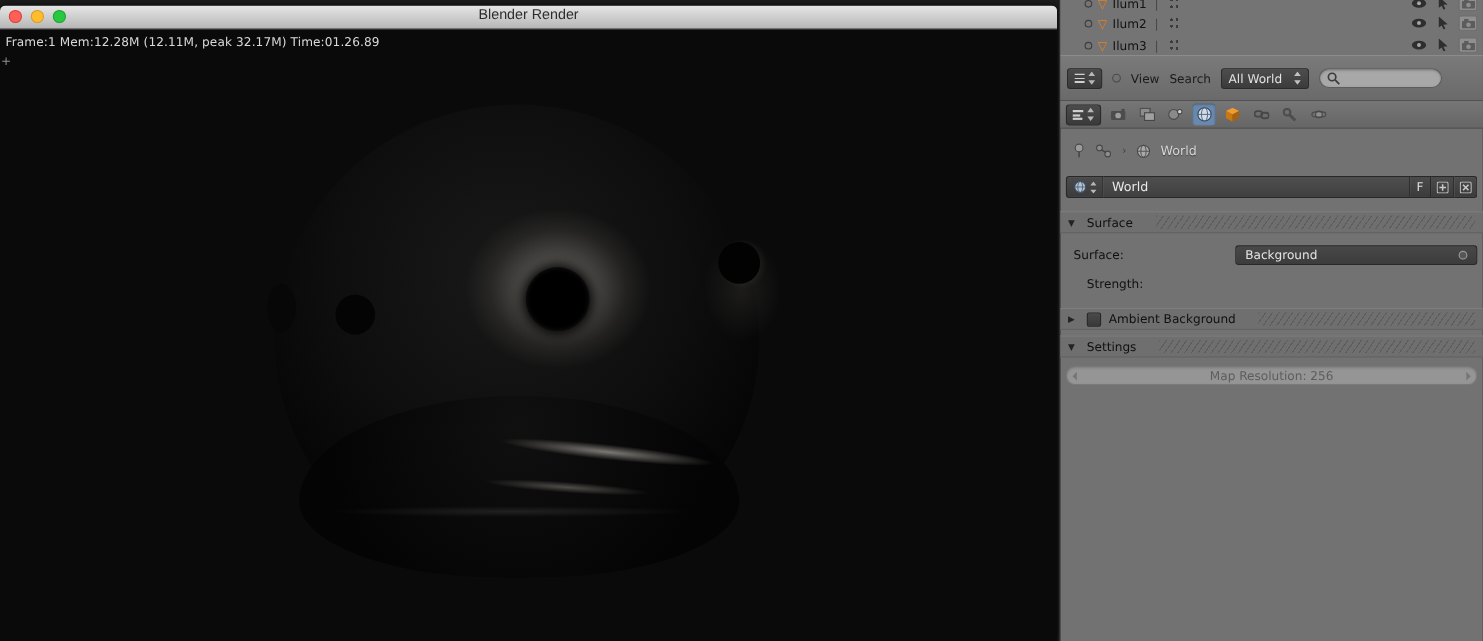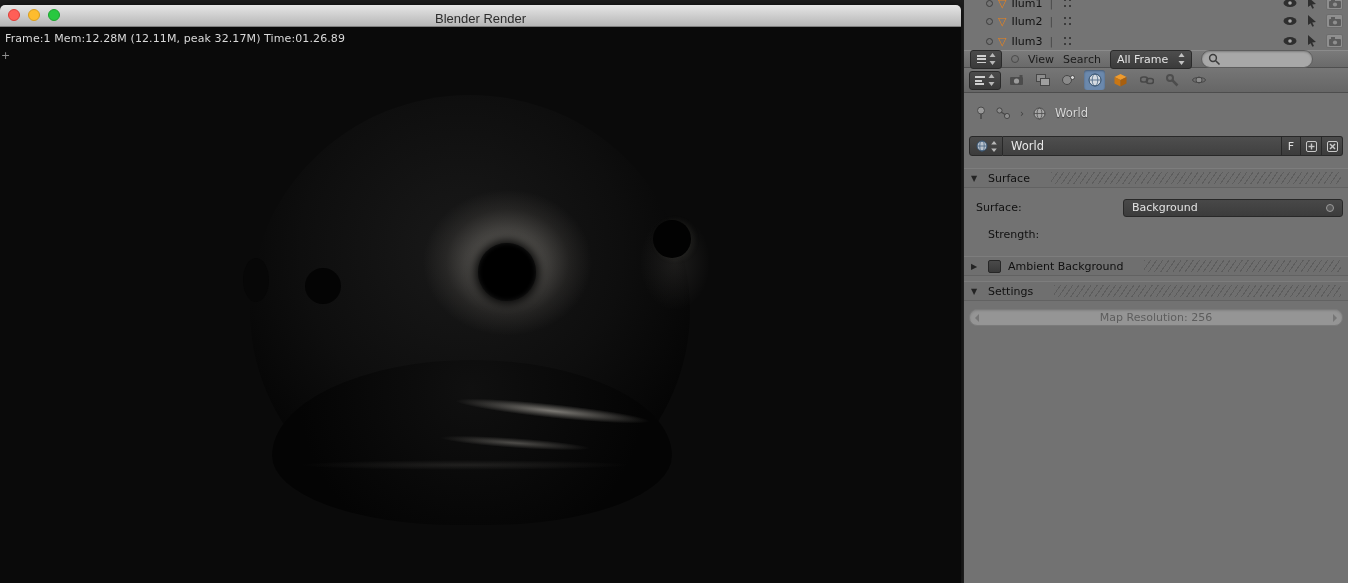--- a/index.html
+++ b/index.html
@@ -4,21 +4,21 @@
 <style>
   html,body{margin:0;padding:0;}
   body{
     width:1348px;height:583px;position:relative;overflow:hidden;
     background:#1e1e1e;
     font-family:"DejaVu Sans", sans-serif;
     -webkit-font-smoothing:antialiased;
   }
   
   #render-window{position:absolute;left:0;top:5px;width:961px;height:578px;background:#050505;border-radius:5px 5px 0 0;box-shadow:0 0 8px rgba(0,0,0,.7);}
-  .titlebar{height:21px;background:linear-gradient(#e6e6e6,#b6b6b6);border-radius:5px 5px 0 0;border-bottom:1px solid #7e7e7e;position:relative;display:flex;align-items:flex-end;justify-content:center;}
+  .titlebar{height:21px;background:linear-gradient(#e6e6e6,#b6b6b6);border-radius:5px 5px 0 0;border-bottom:1px solid #7e7e7e;position:relative;display:flex;align-items:flex-start;justify-content:center;}
   .win-title{font-size:13px;color:#2d2d2d;font-family:"Liberation Sans",sans-serif;}
   .traffic{position:absolute;left:8px;top:4px;display:flex;gap:8px;}
   .light{width:12px;height:12px;border-radius:50%;box-sizing:border-box;}
   .light.red{background:#ff5f57;border:1px solid #dd3f38;}
   .light.yellow{background:#febc2e;border:1px solid #d99e1d;}
   .light.green{background:#28c840;border:1px solid #1da32f;}
   .render-area{position:absolute;left:0;top:22px;right:0;bottom:0;background:#0a0a0a;overflow:hidden;}
   .stats{position:absolute;left:5px;top:5px;color:#d9d9d9;font-size:11px;letter-spacing:.1px;}
   .split-handle{position:absolute;left:1px;top:22px;color:#8f8f8f;font-size:11px;}
   
@@ -48,21 +48,21 @@
      radial-gradient(circle 1.3px at 2px 2px,#3c3c3c 98%,transparent),
      radial-gradient(circle 1.3px at 7px 2px,#3c3c3c 98%,transparent),
      radial-gradient(circle 1.3px at 2px 8px,#3c3c3c 98%,transparent),
      radial-gradient(circle 1.3px at 7px 8px,#3c3c3c 98%,transparent);}
   .outl-spacer{flex:1;}
   .icon-btn{display:flex;align-items:center;justify-content:center;}
   .eye-ic{margin-right:10px;}
   .cursor-ic{margin-right:9px;}
   .cam-box{width:17px;height:14px;background:#8f8f8f;border:1px solid #6d6d6d;border-radius:2px;margin-right:5px;display:flex;align-items:center;justify-content:center;box-sizing:border-box;}
   
-  .outl-header{height:18px;background:linear-gradient(#7a7a7a,#6a6a6a);border-top:1px solid #8b8b8b;border-bottom:1px solid #4f4f4f;display:flex;align-items:center;padding:0 6px;gap:9px;font-size:11px;color:#1b1b1b;box-sizing:border-box;}
+  .outl-header{height:42px;background:linear-gradient(#7a7a7a,#6a6a6a);border-top:1px solid #8b8b8b;border-bottom:1px solid #4f4f4f;display:flex;align-items:center;padding:0 6px;gap:9px;font-size:11px;color:#1b1b1b;box-sizing:border-box;}
   .editor-btn{width:32px;height:19px;background:linear-gradient(#4b4b4b,#3a3a3a);border:1px solid #2a2a2a;border-radius:3px;display:flex;align-items:center;justify-content:center;gap:3px;box-sizing:border-box;}
   .mini-lines{width:9px;height:9px;background:linear-gradient(#cfcfcf 0 1.5px,transparent 1.5px 3.5px,#cfcfcf 3.5px 5px,transparent 5px 7px,#cfcfcf 7px 8.5px,transparent 8.5px);}
   .ring-ic{width:8px;height:8px;border:1px solid #4a4a4a;border-radius:50%;box-sizing:border-box;}
   .menu-label{cursor:default;}
   .dropdown{height:19px;background:linear-gradient(#4d4d4d,#3b3b3b);border:1px solid #2a2a2a;border-radius:3px;color:#e3e3e3;display:flex;align-items:center;gap:10px;padding:0 6px;box-sizing:border-box;}
   .search-pill{width:112px;height:18px;border-radius:9px;background:#a8a8a8;border:1px solid #5d5d5d;display:flex;align-items:center;padding:0 6px;box-sizing:border-box;box-shadow:inset 0 1px 2px rgba(0,0,0,.25);}
   
   .props-header{height:25px;background:linear-gradient(#767676,#666666);border-bottom:1px solid #4d4d4d;display:flex;align-items:center;padding:0 5px;gap:5px;box-sizing:border-box;}
   .ptab{width:21px;height:20px;display:flex;align-items:center;justify-content:center;border-radius:3px;}
   .ptab.active{background:#6b89ad;box-shadow:inset 0 1px 2px rgba(0,0,0,.35);}
@@ -223,21 +223,21 @@
       <span class="mini-lines"></span>
       <svg width="7" height="12">
           <path d="M3.5 0 L6.5 4 L0.5 4 Z" fill="#b8b8b8"></path>
           <path d="M3.5 12 L6.5 8 L0.5 8 Z" fill="#b8b8b8"></path>
         </svg>
     </span>
     <span class="ring-ic"></span>
     <span class="menu-label">View</span>
     <span class="menu-label">Search</span>
     <span class="dropdown">
-      <span>All Frame</span>
+      <span>All World</span>
       <svg width="7" height="12">
           <path d="M3.5 0 L6.5 4 L0.5 4 Z" fill="#c2c2c2"></path>
           <path d="M3.5 12 L6.5 8 L0.5 8 Z" fill="#c2c2c2"></path>
         </svg>
     </span>
     <span class="search-pill">
       <svg width="13" height="13">
           <circle cx="5" cy="5" r="3.4" fill="none" stroke="#3c3c3c" stroke-width="1.5"></circle>
           <line x1="7.7" y1="7.7" x2="11.5" y2="11.5" stroke="#3c3c3c" stroke-width="1.6"></line>
         </svg>

